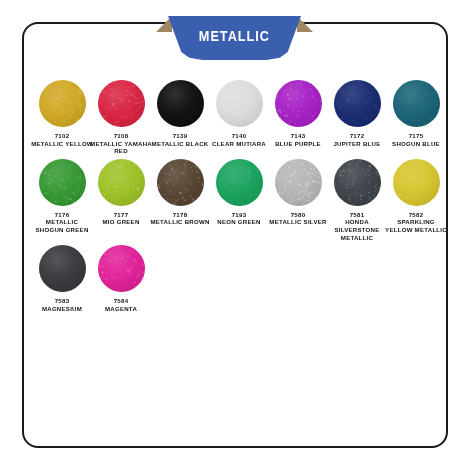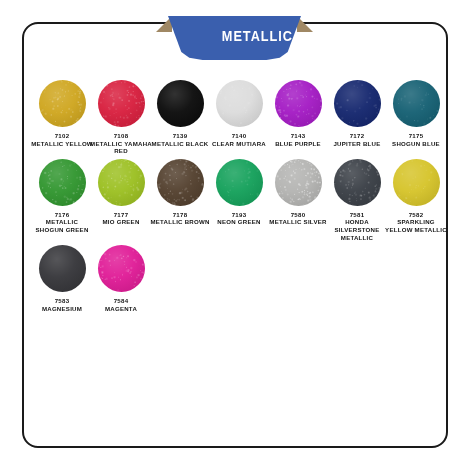--- a/index.html
+++ b/index.html
@@ -44,21 +44,21 @@
     left:297px;
     border-width:0 16px 16px 0;
     border-color:transparent transparent #a08864 transparent;
   }
   .banner{
     position:absolute;
     left:168px;top:16px;
     width:133px;height:44px;
     background:#3a5fae;
     clip-path:polygon(0% 0%, 100% 0%, 90% 82%, 84% 95%, 74% 100%, 26% 100%, 16% 95%, 10% 82%);
-    display:flex;align-items:center;justify-content:flex-end;
+    display:flex;align-items:center;justify-content:center;
   }
   .banner-text{
     color:#ffffff;
     font-family:"Liberation Sans Narrow","Liberation Sans",sans-serif;
     font-size:15.5px;
     font-weight:bold;
     letter-spacing:1.2px;
     transform:scaleX(0.82);
     margin-top:-4px;
     white-space:nowrap;

